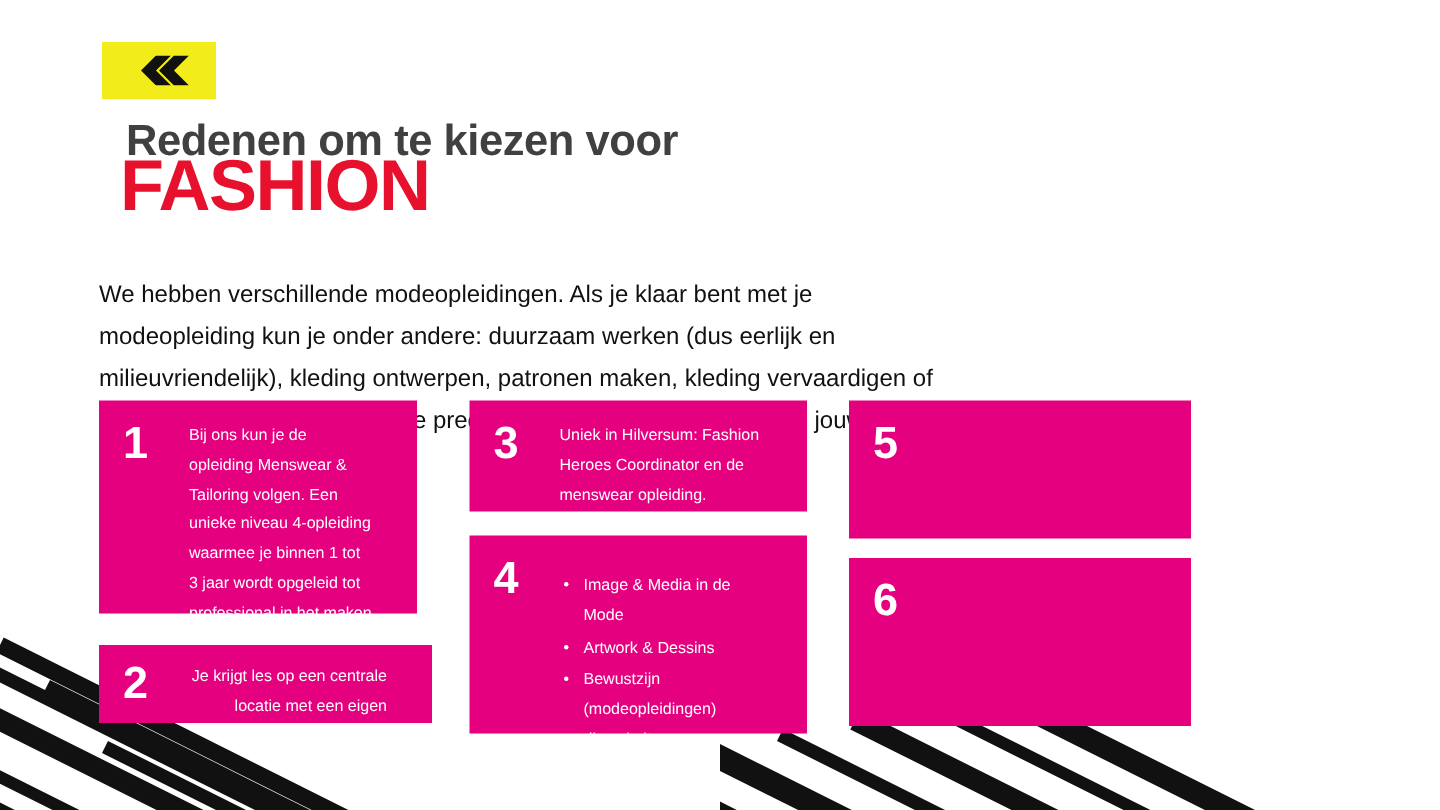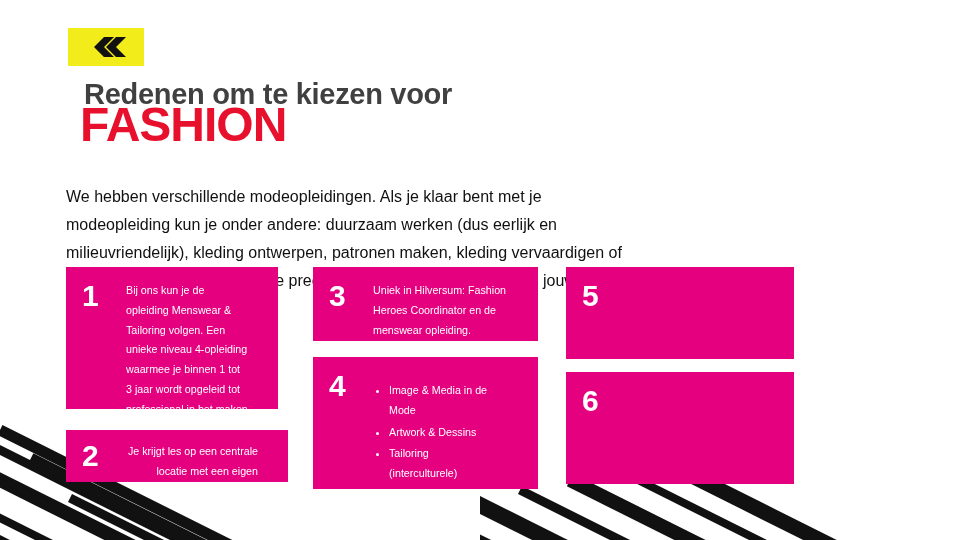--- a/index.html
+++ b/index.html
@@ -182,21 +182,21 @@
   <div class="num">3</div>
   <div class="body">Uniek in Hilversum: Fashion Heroes Coordinator en de menswear opleiding.</div>
 </div>
 
 <div class="card" id="card-4">
   <div class="num">4</div>
   <div class="body">
     <ul>
       <li>Image &amp; Media in de Mode</li>
       <li>Artwork &amp; Dessins</li>
-      <li>Tailoring (interculturele) diversiteit</li>
+      <li>Bewustzijn (modeopleidingen) diversiteit</li>
     </ul>
   </div>
 </div>
 
 <div class="card" id="card-5">
   <div class="num">5</div>
 </div>
 
 <div class="card" id="card-6">
   <div class="num">6</div>

